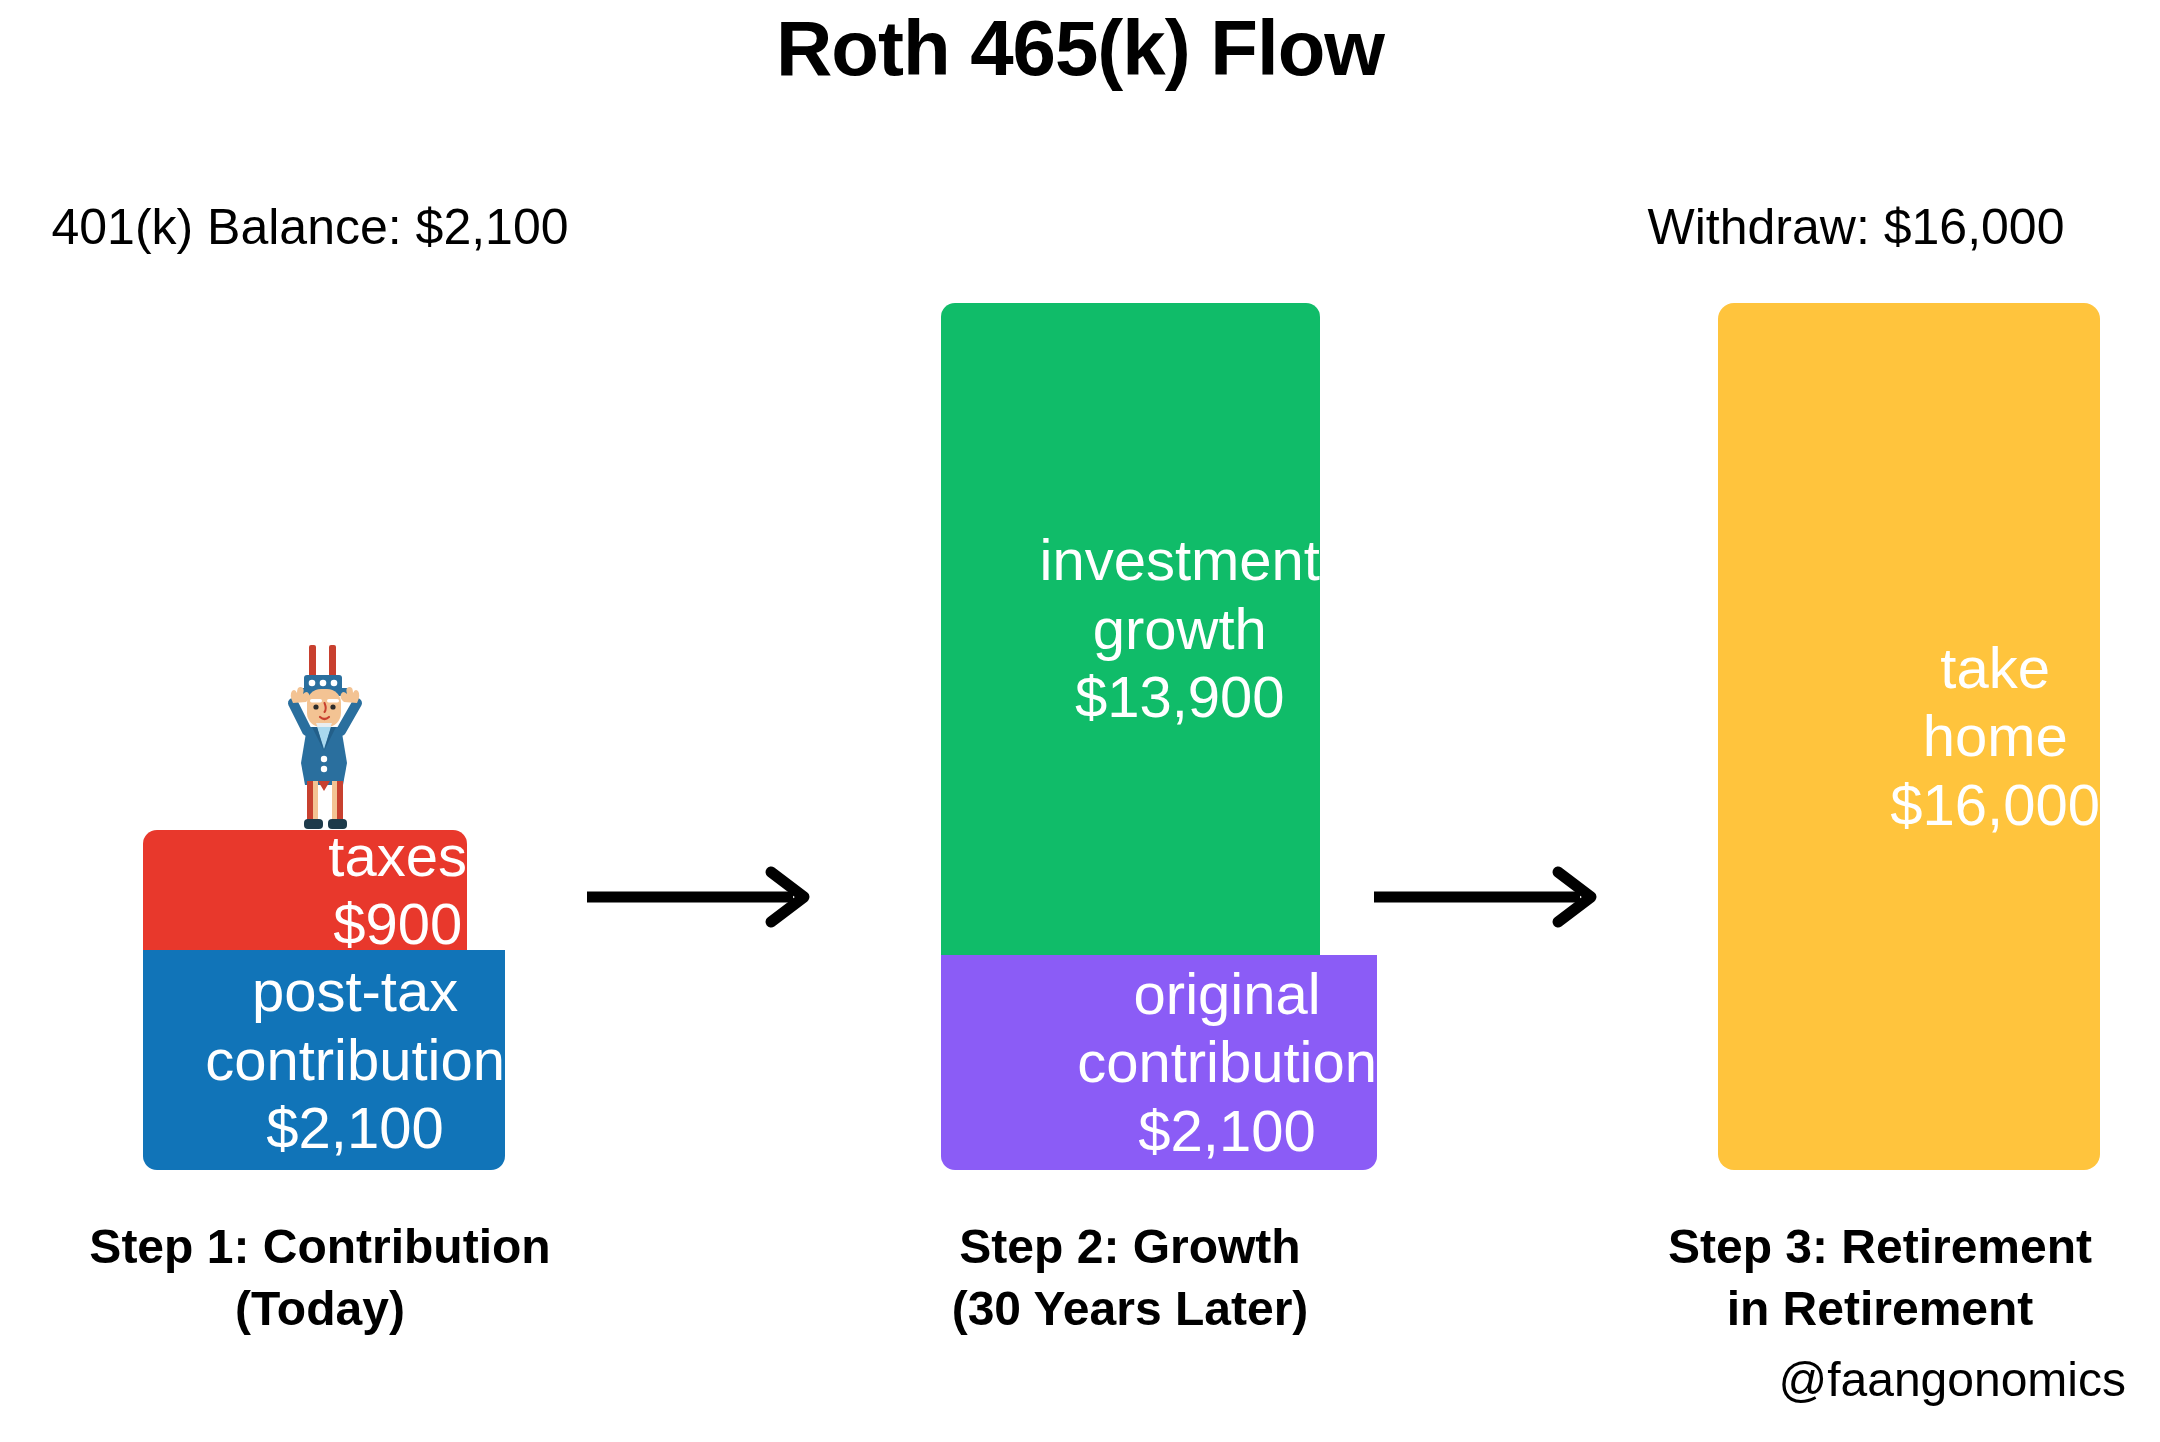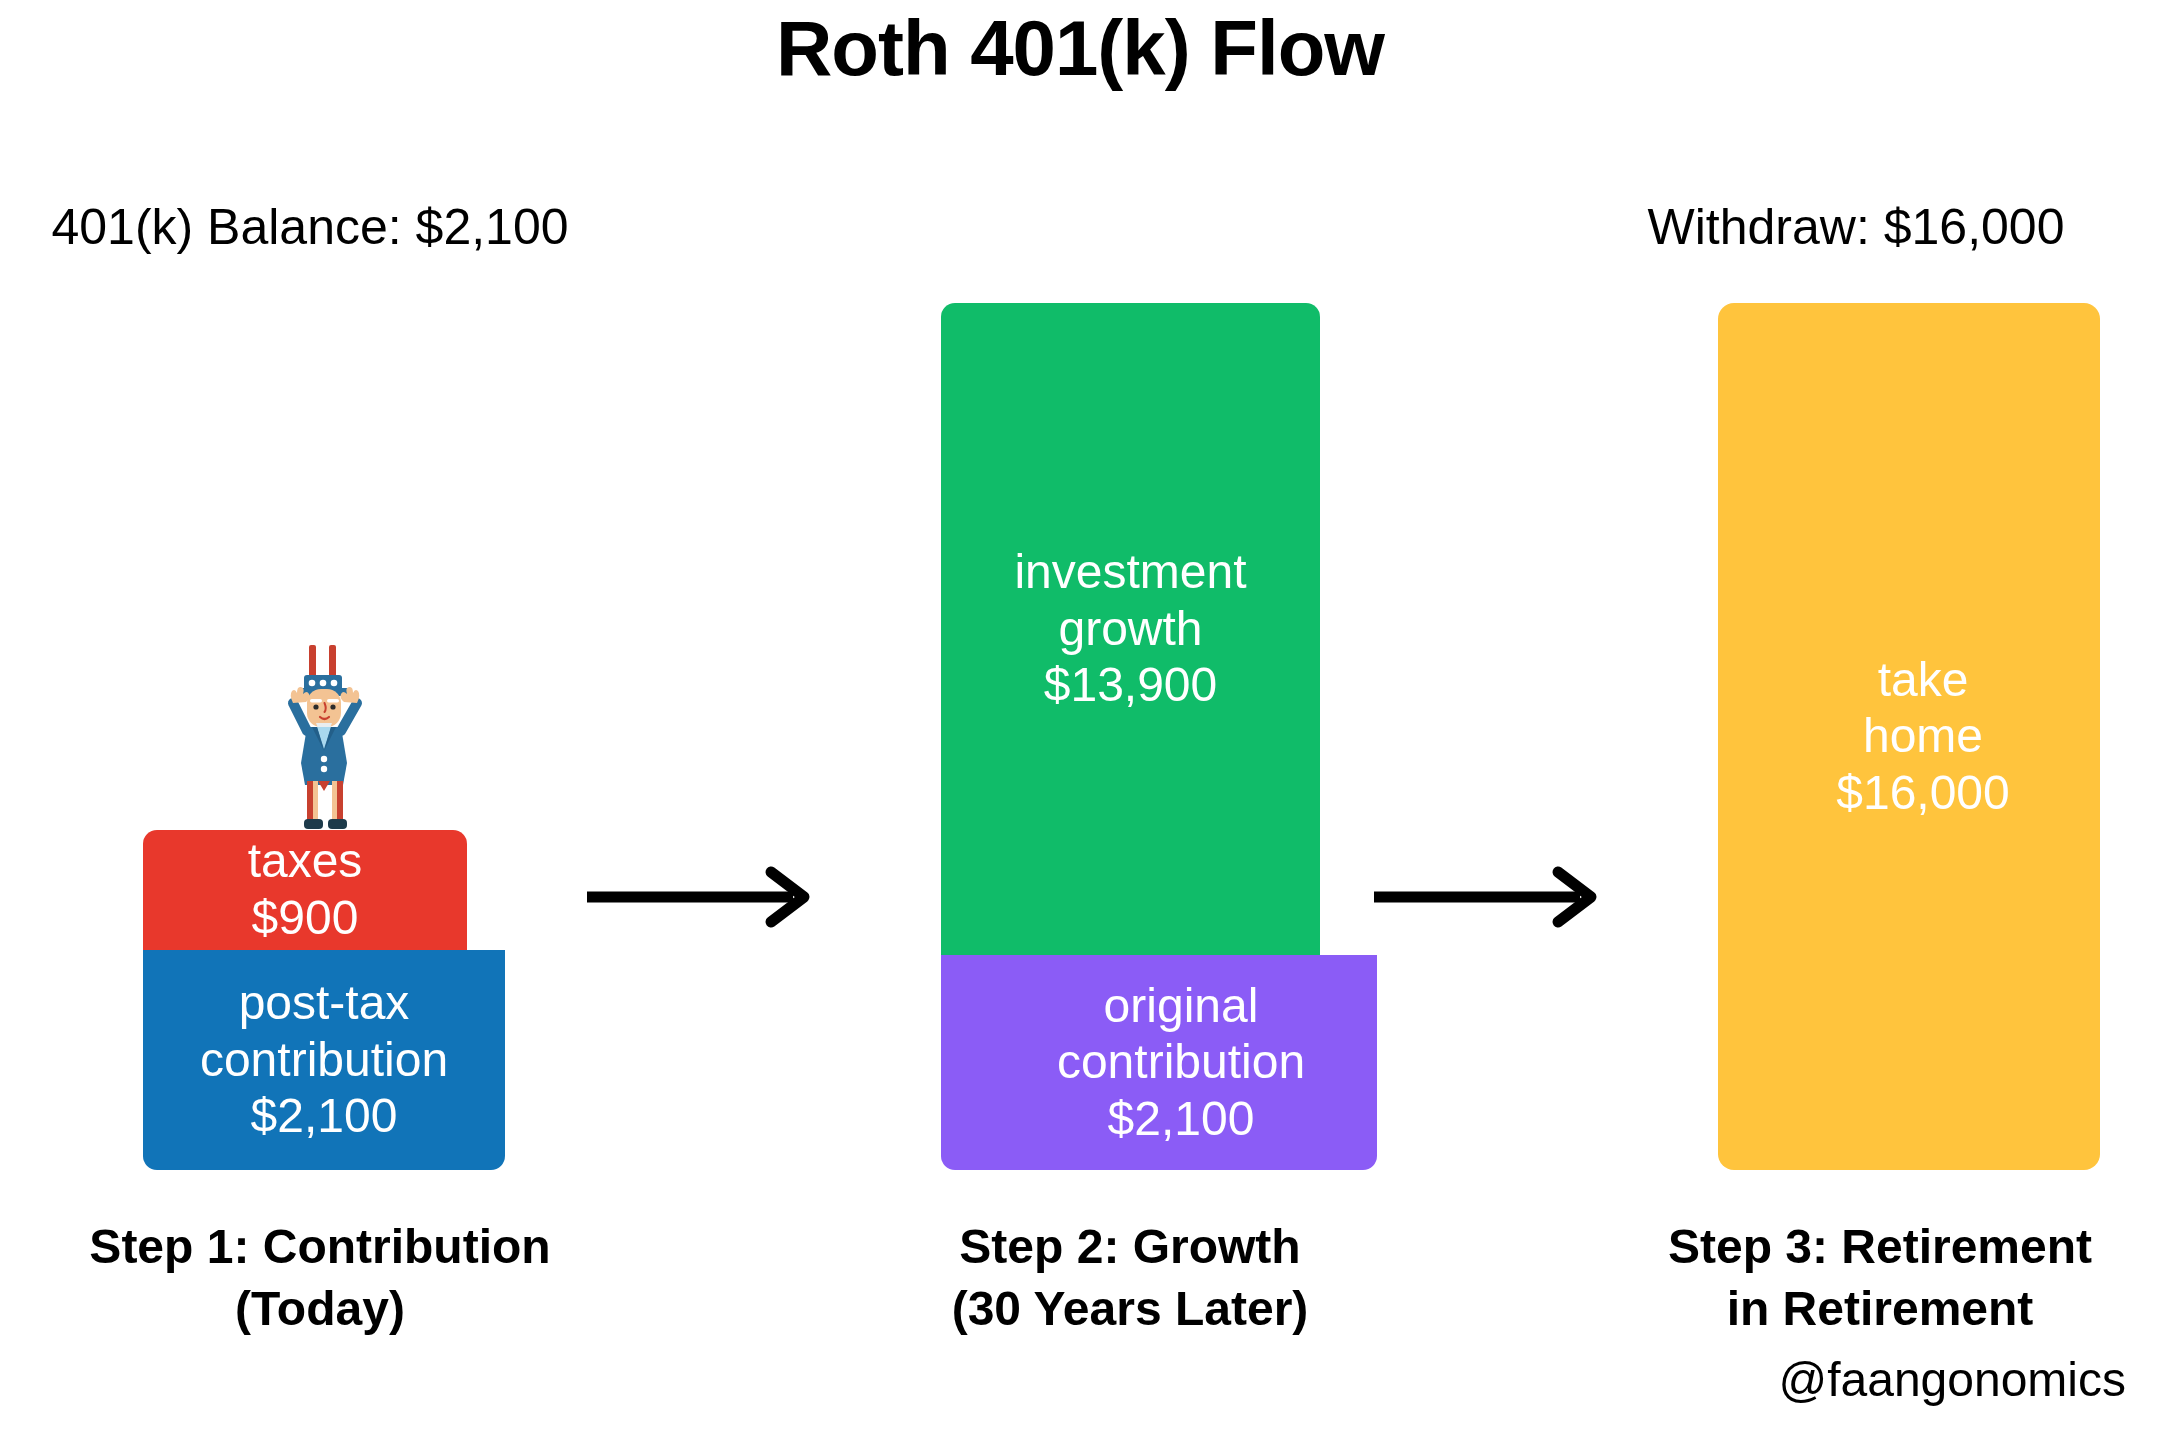--- a/index.html
+++ b/index.html
@@ -30,23 +30,23 @@
   }
   #cap-1{left:0px;   top:200px;width:620px;}
   #cap-2{left:724px; top:200px;width:760px;}
   #cap-3{left:1552px;top:200px;width:608px;}
 
   
   .bar-col{position:absolute;}
   .seg{
     position:absolute;
     box-sizing:border-box;
-    display:flex;align-items:center;justify-content:center;
+    display:flex;align-items:center;justify-content:flex-end;
     color:#ffffff;
-    font-size:48px;line-height:1.18;
+    font-size:58px;line-height:1.18;
     text-align:center;
     overflow:hidden;
   }
   .seg span{display:block;white-space:pre-line;}
 
   
   #col1{left:143px;top:830px;width:362px;height:340px;}
   #c1-taxes{
     left:0;top:0;width:324px;height:120px;
     background:#e8382c;
@@ -112,21 +112,21 @@
     position:absolute;
     left:271px;top:645px;
     width:108px;height:188px;
   }
 </style>
 </head>
 <body>
 
 <div class="canvas">
 
-  <div class="title">Roth 401(k) Flow</div>
+  <div class="title">Roth 465(k) Flow</div>
 
   <div class="caption" id="cap-1">401(k) Balance: $2,100</div>
   <div class="caption" id="cap-3">Withdraw: $16,000</div>
 
   <div class="bar-col" id="col1">
     <div class="seg" id="c1-taxes">
       <span>taxes
 $900</span>
     </div>
     <div class="seg" id="c1-post">

